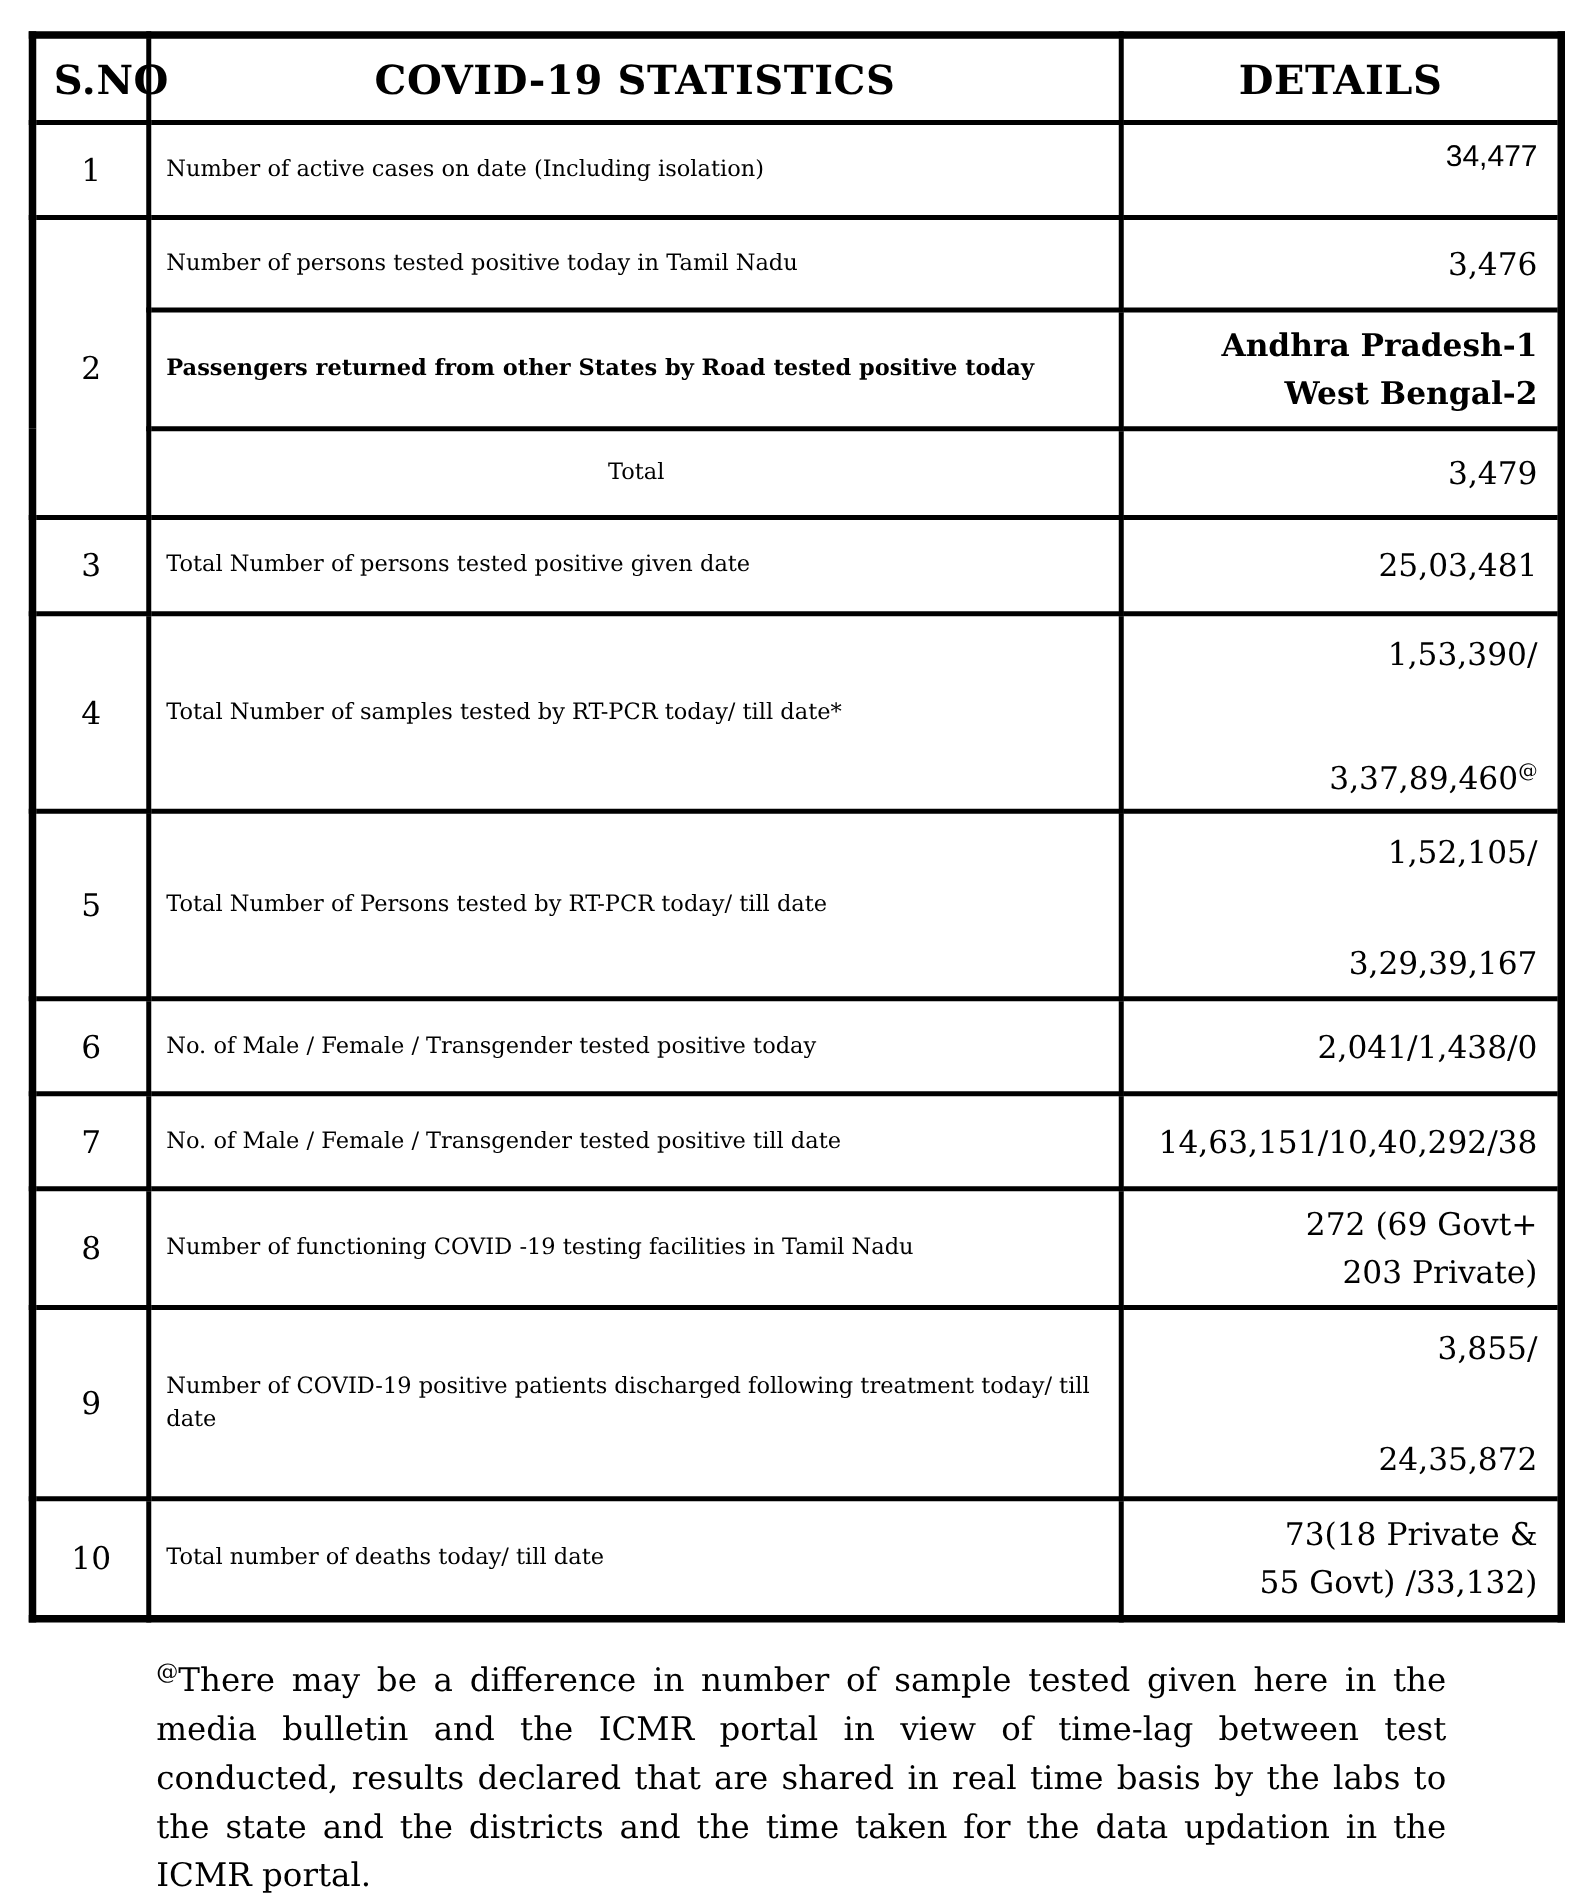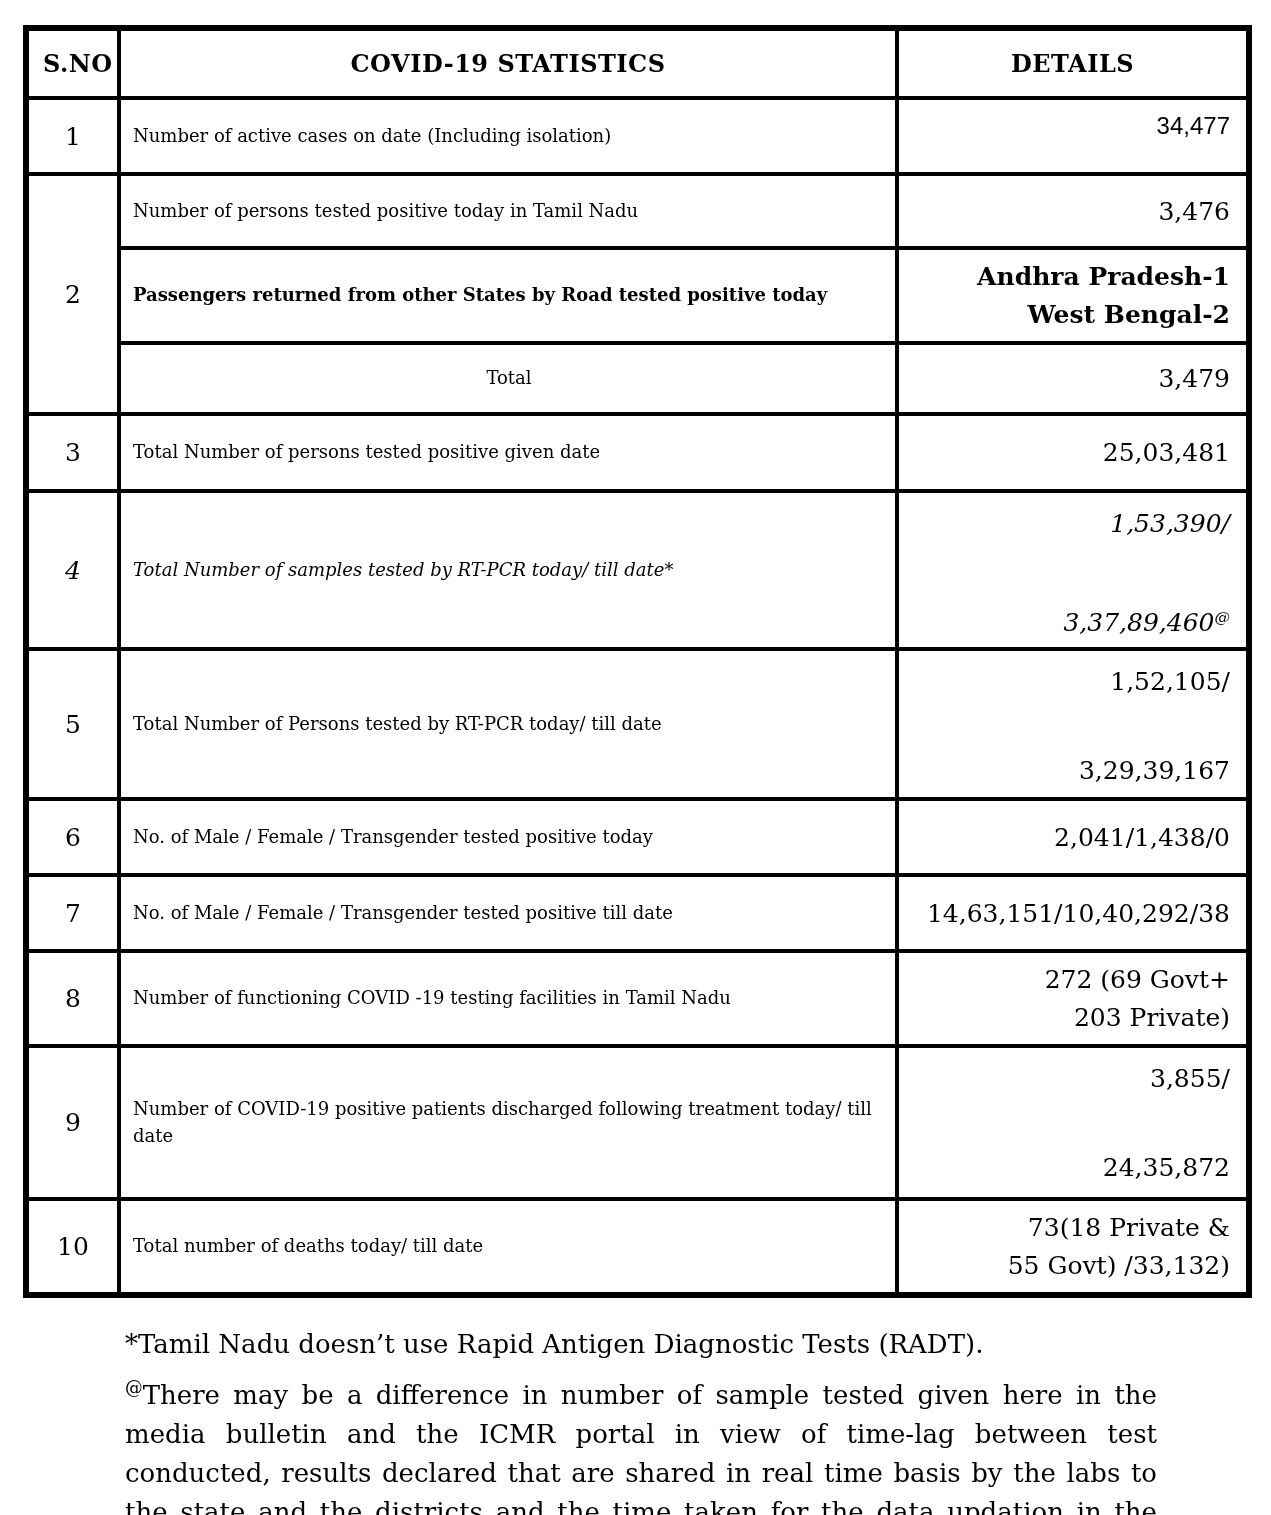--- a/index.html
+++ b/index.html
@@ -27,21 +27,21 @@
   col.c-sno  { width: 93px; }
   col.c-stat { width: 778px; }
   col.c-det  { width: 352px; }
 
   th, td {
     border: 4px solid #000;
     vertical-align: middle;
     padding: 8px 14px;
   }
   th {
-    font-size: 24px;
+    font-size: 32px;
     font-weight: bold;
     text-align: center;
     letter-spacing: 0.5px;
   }
   td.sno {
     text-align: center;
     font-size: 25px;
     padding: 4px;
   }
   td.label {
@@ -55,21 +55,21 @@
     padding: 8px 16px 8px 10px;
   }
 
   
   tr.hdr  th { height: 70px; }
   tr.r1   td { height: 76px; }
   tr.r2a  td { height: 74px; }
   tr.r2b  td { height: 75px; }
   tr.r2c  td { height: 71px; text-align: right; }
   tr.r3   td { height: 77px; }
-  tr.r4   td { height: 158px; font-style: italic; }
+  tr.r4   td { height: 158px; }
   tr.r5   td { height: 150px; }
   tr.r6   td { height: 76px; }
   tr.r7   td { height: 76px; }
   tr.r8   td { height: 73px; }
   tr.r9   td { height: 153px; }
   tr.r10  td { height: 74px; }
 
   
   tr.r1 td.value {
     vertical-align: top;
@@ -224,15 +224,14 @@
     <td class="label">Total number of deaths today/ till date</td>
     <td class="value">
       <span class="vline">73(18 Private &amp;</span>
       <span class="vline">55 Govt) /33,132)</span>
     </td>
   </tr>
 </tbody>
   </table>
 
 <div class="footnotes">
-  <p class="fn-radt">*Tamil Nadu doesn’t use Rapid Antigen Diagnostic Tests (RADT).</p>
   <p class="fn-icmr"><sup>@</sup><span>There may be a difference in number of sample tested given here in the media bulletin and the ICMR portal in view of time-lag between test conducted, results declared that are shared in real time basis by the labs to the state and the districts and the time taken for the data updation in the ICMR portal.</span></p>
 </div>
 
 </body></html>

